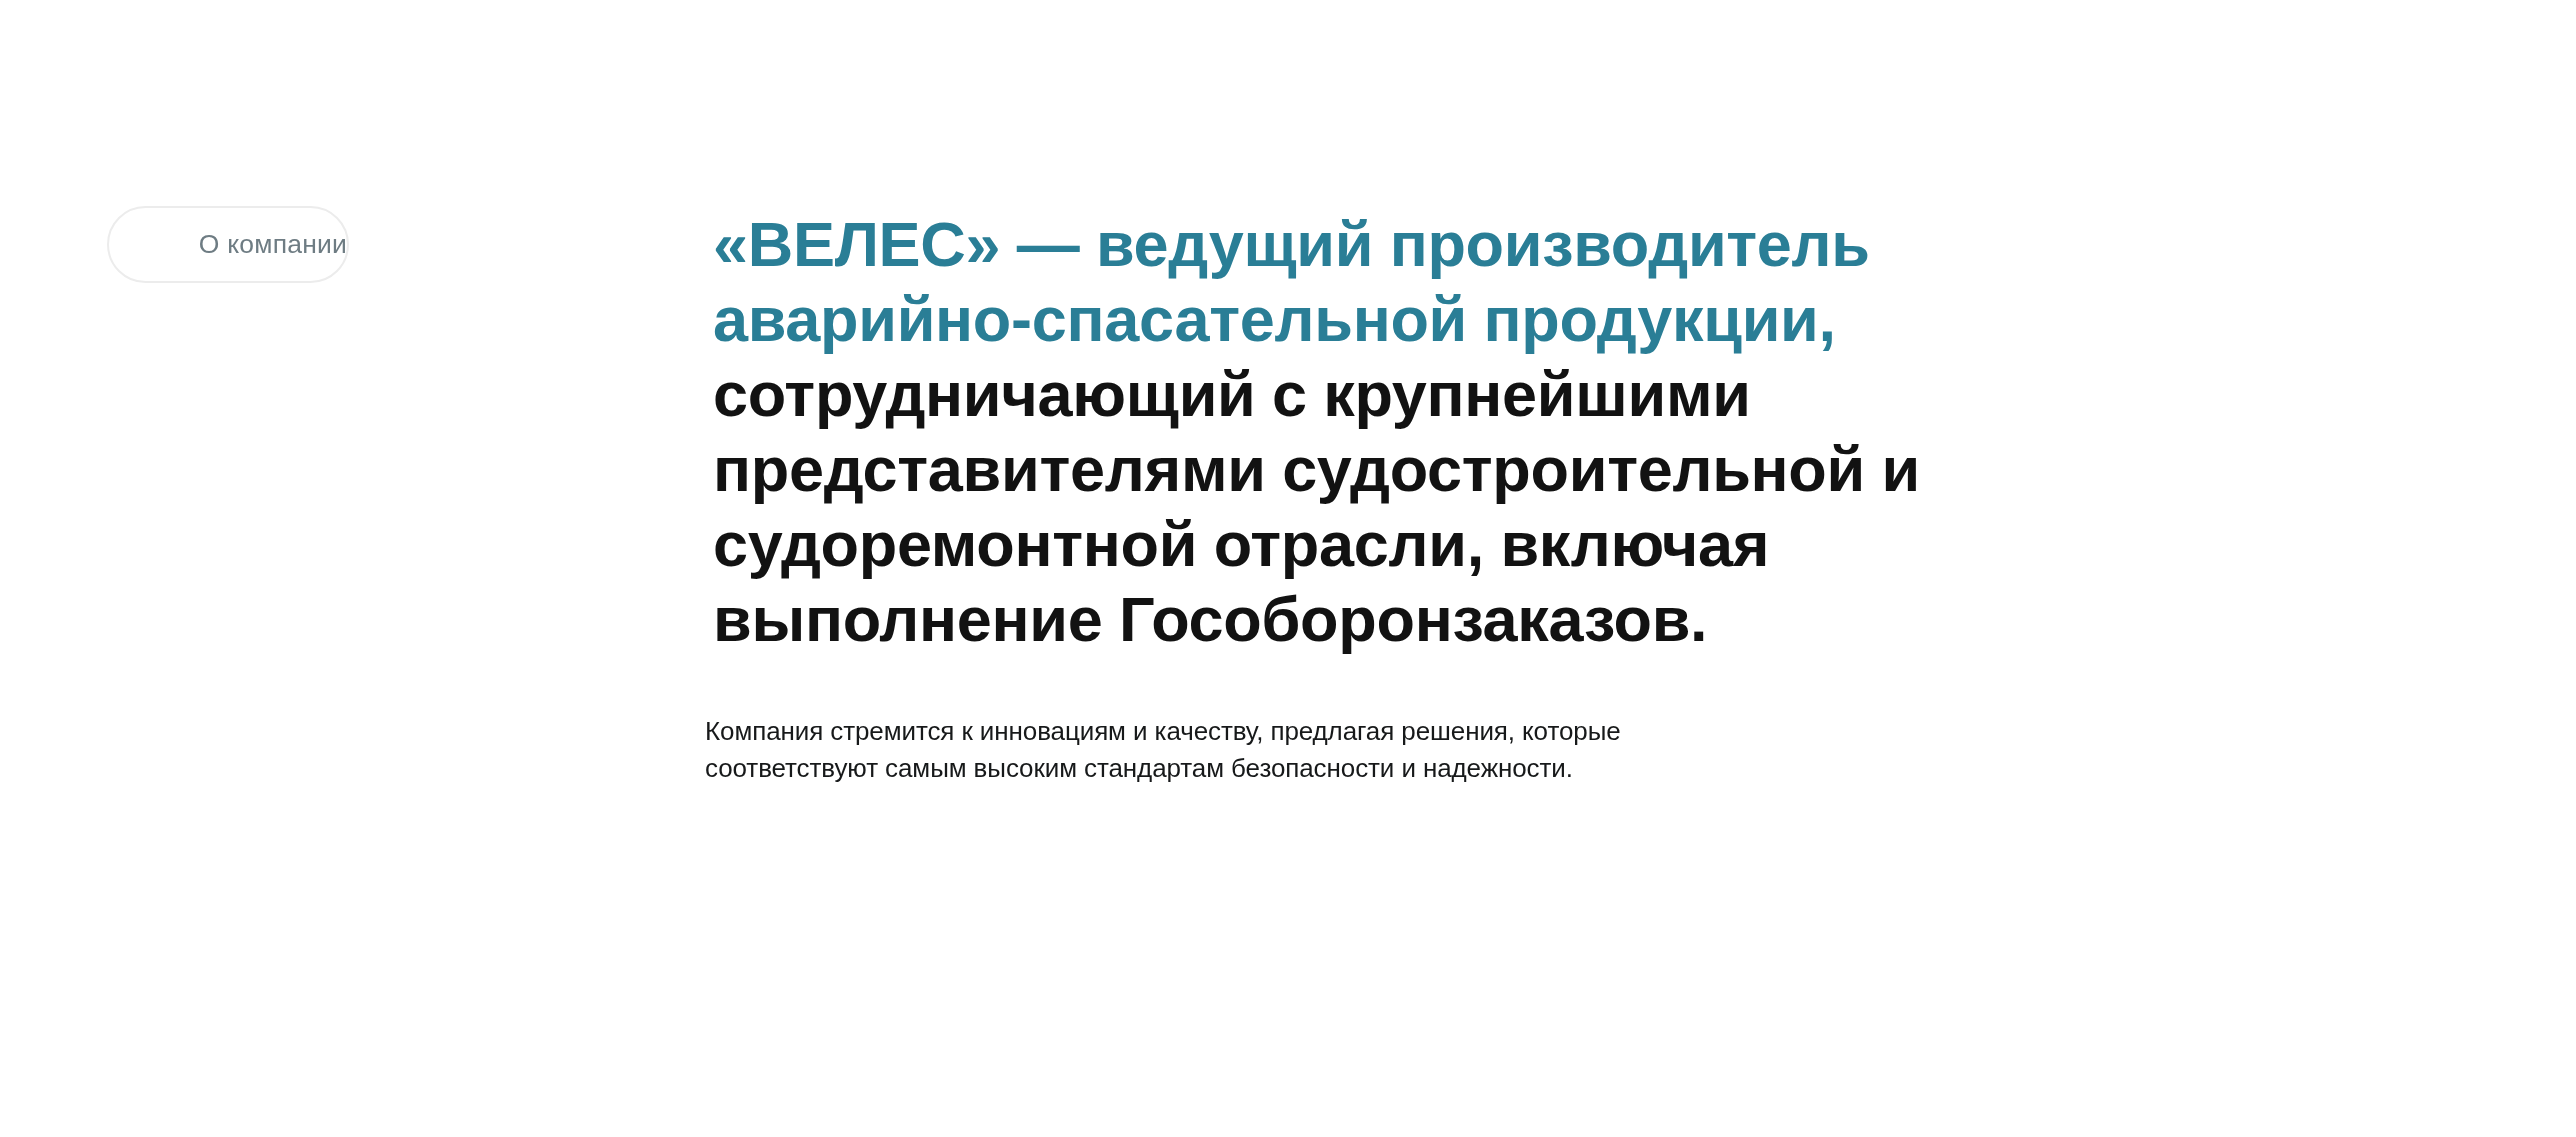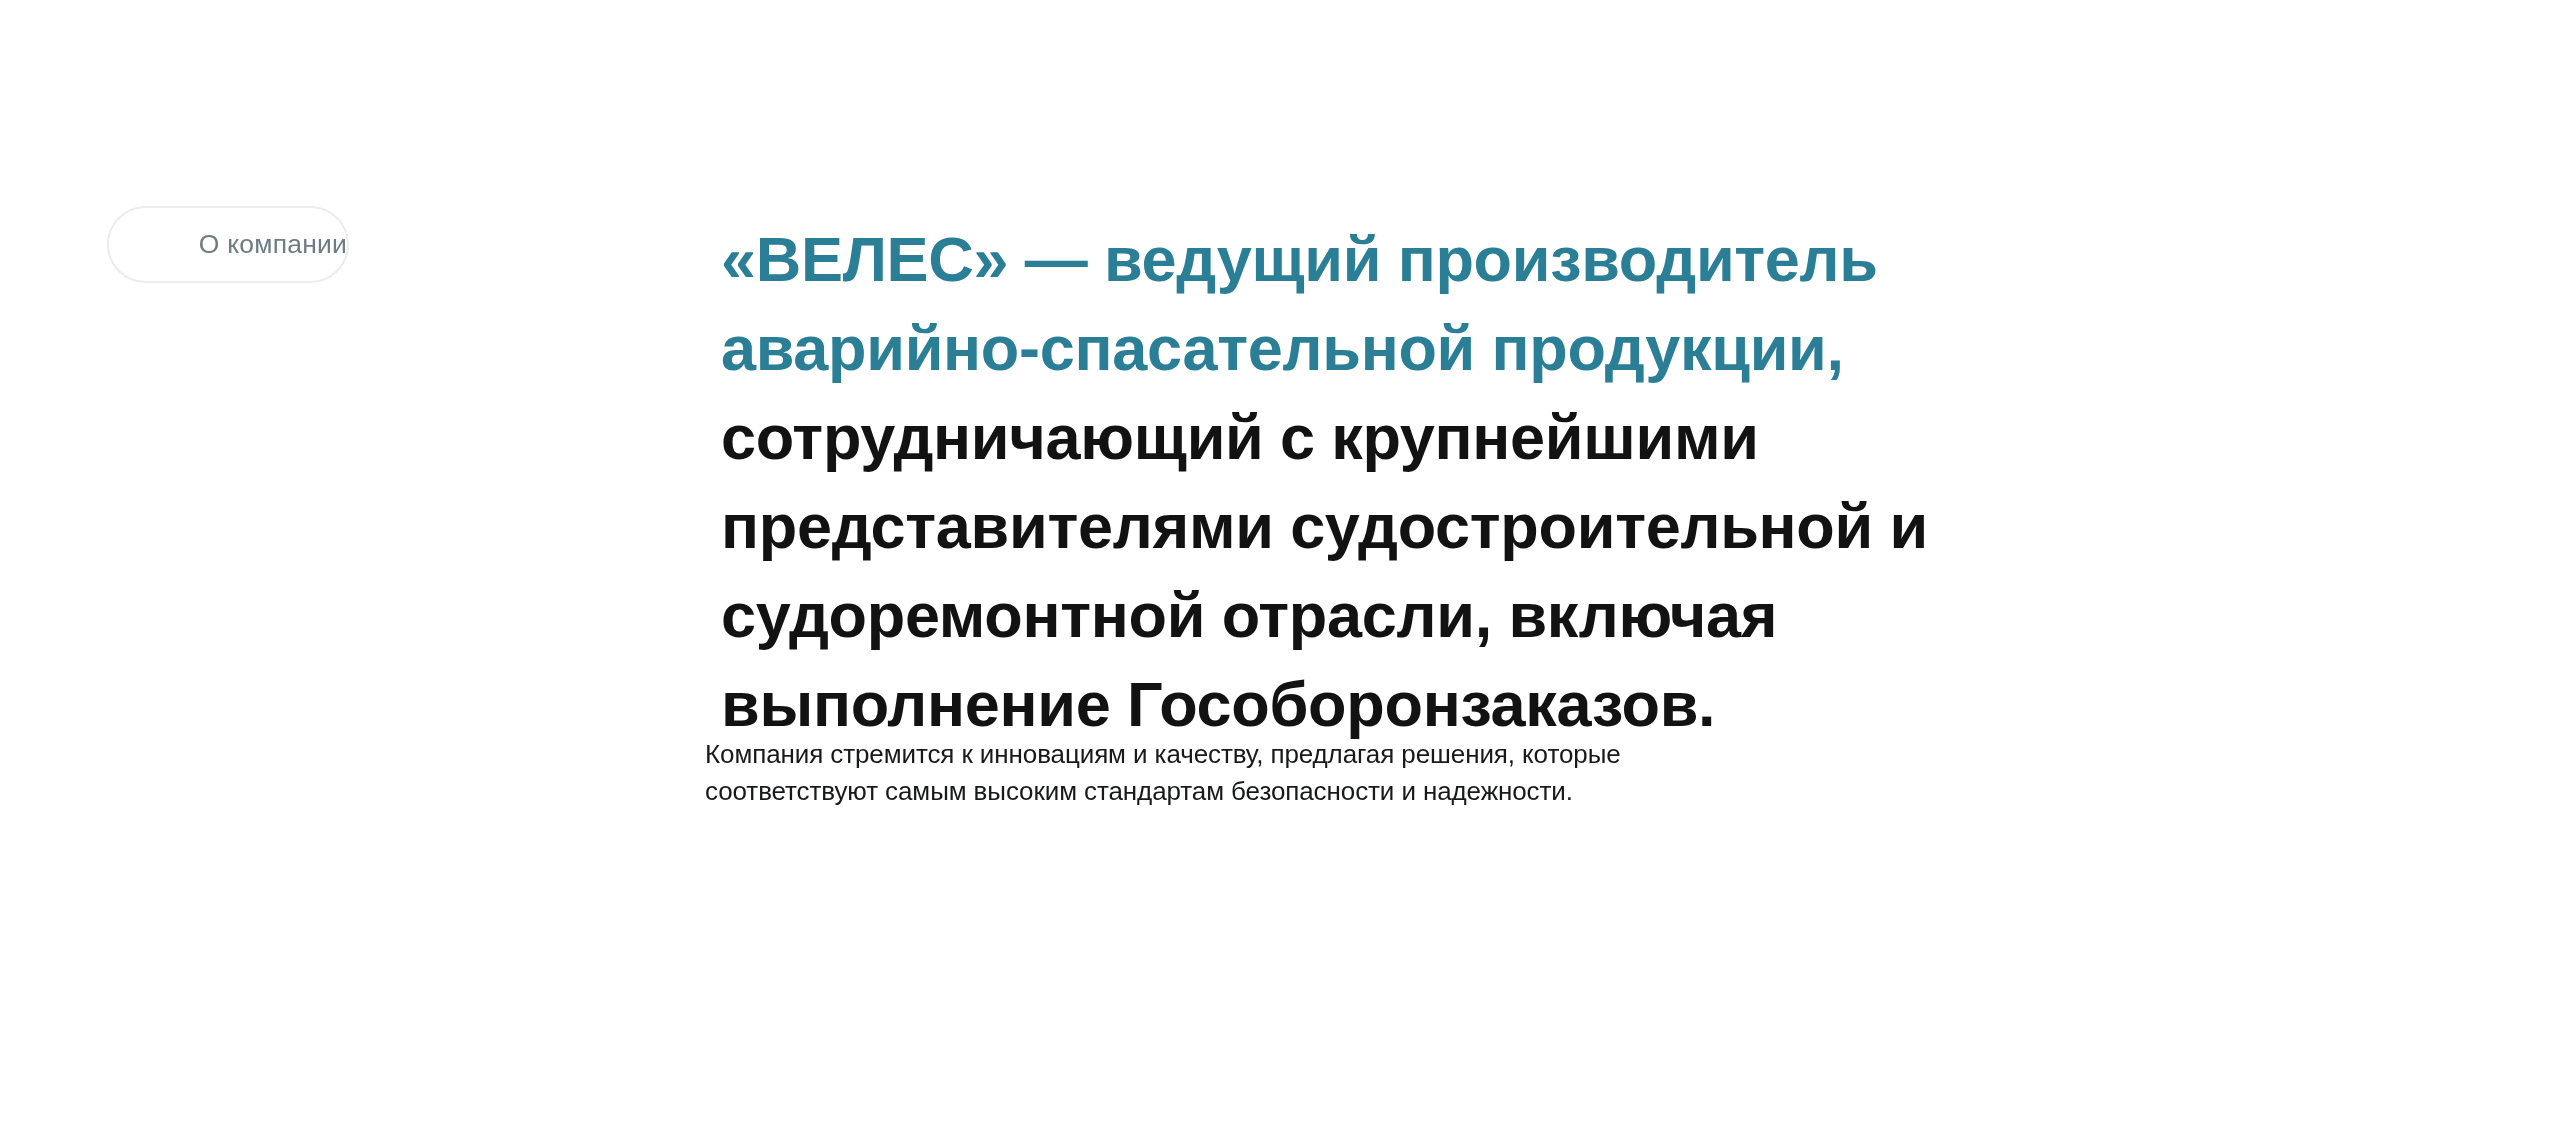--- a/index.html
+++ b/index.html
@@ -50,38 +50,38 @@
 
   
   .content {
     position: absolute;
     left: 705px;
     top: 199px;
     width: 1302px;
   }
 
   .headline {
-    margin: 16px;
+    margin: 8px;
     font-family: "Liberation Sans", "DejaVu Sans", sans-serif;
     font-size: 63px;
-    line-height: 89px;
+    line-height: 75px;
     font-weight: 700;
     letter-spacing: -0.3px;
     color: #121212;
     max-width: 1288px;
     word-spacing: -0.7px;
   }
   .headline .accent {
     color: #2a7e96;
   }
 
   .subtitle {
     margin: 0;
     position: absolute;
-    top: 537px;
+    top: 514px;
     left: 0;
     width: 1002px;
     font-family: "Liberation Sans", "DejaVu Sans", sans-serif;
     font-size: 26px;
     line-height: 37px;
     font-weight: 400;
     letter-spacing: -0.1px;
     color: #17191a;
   }
 </style>

